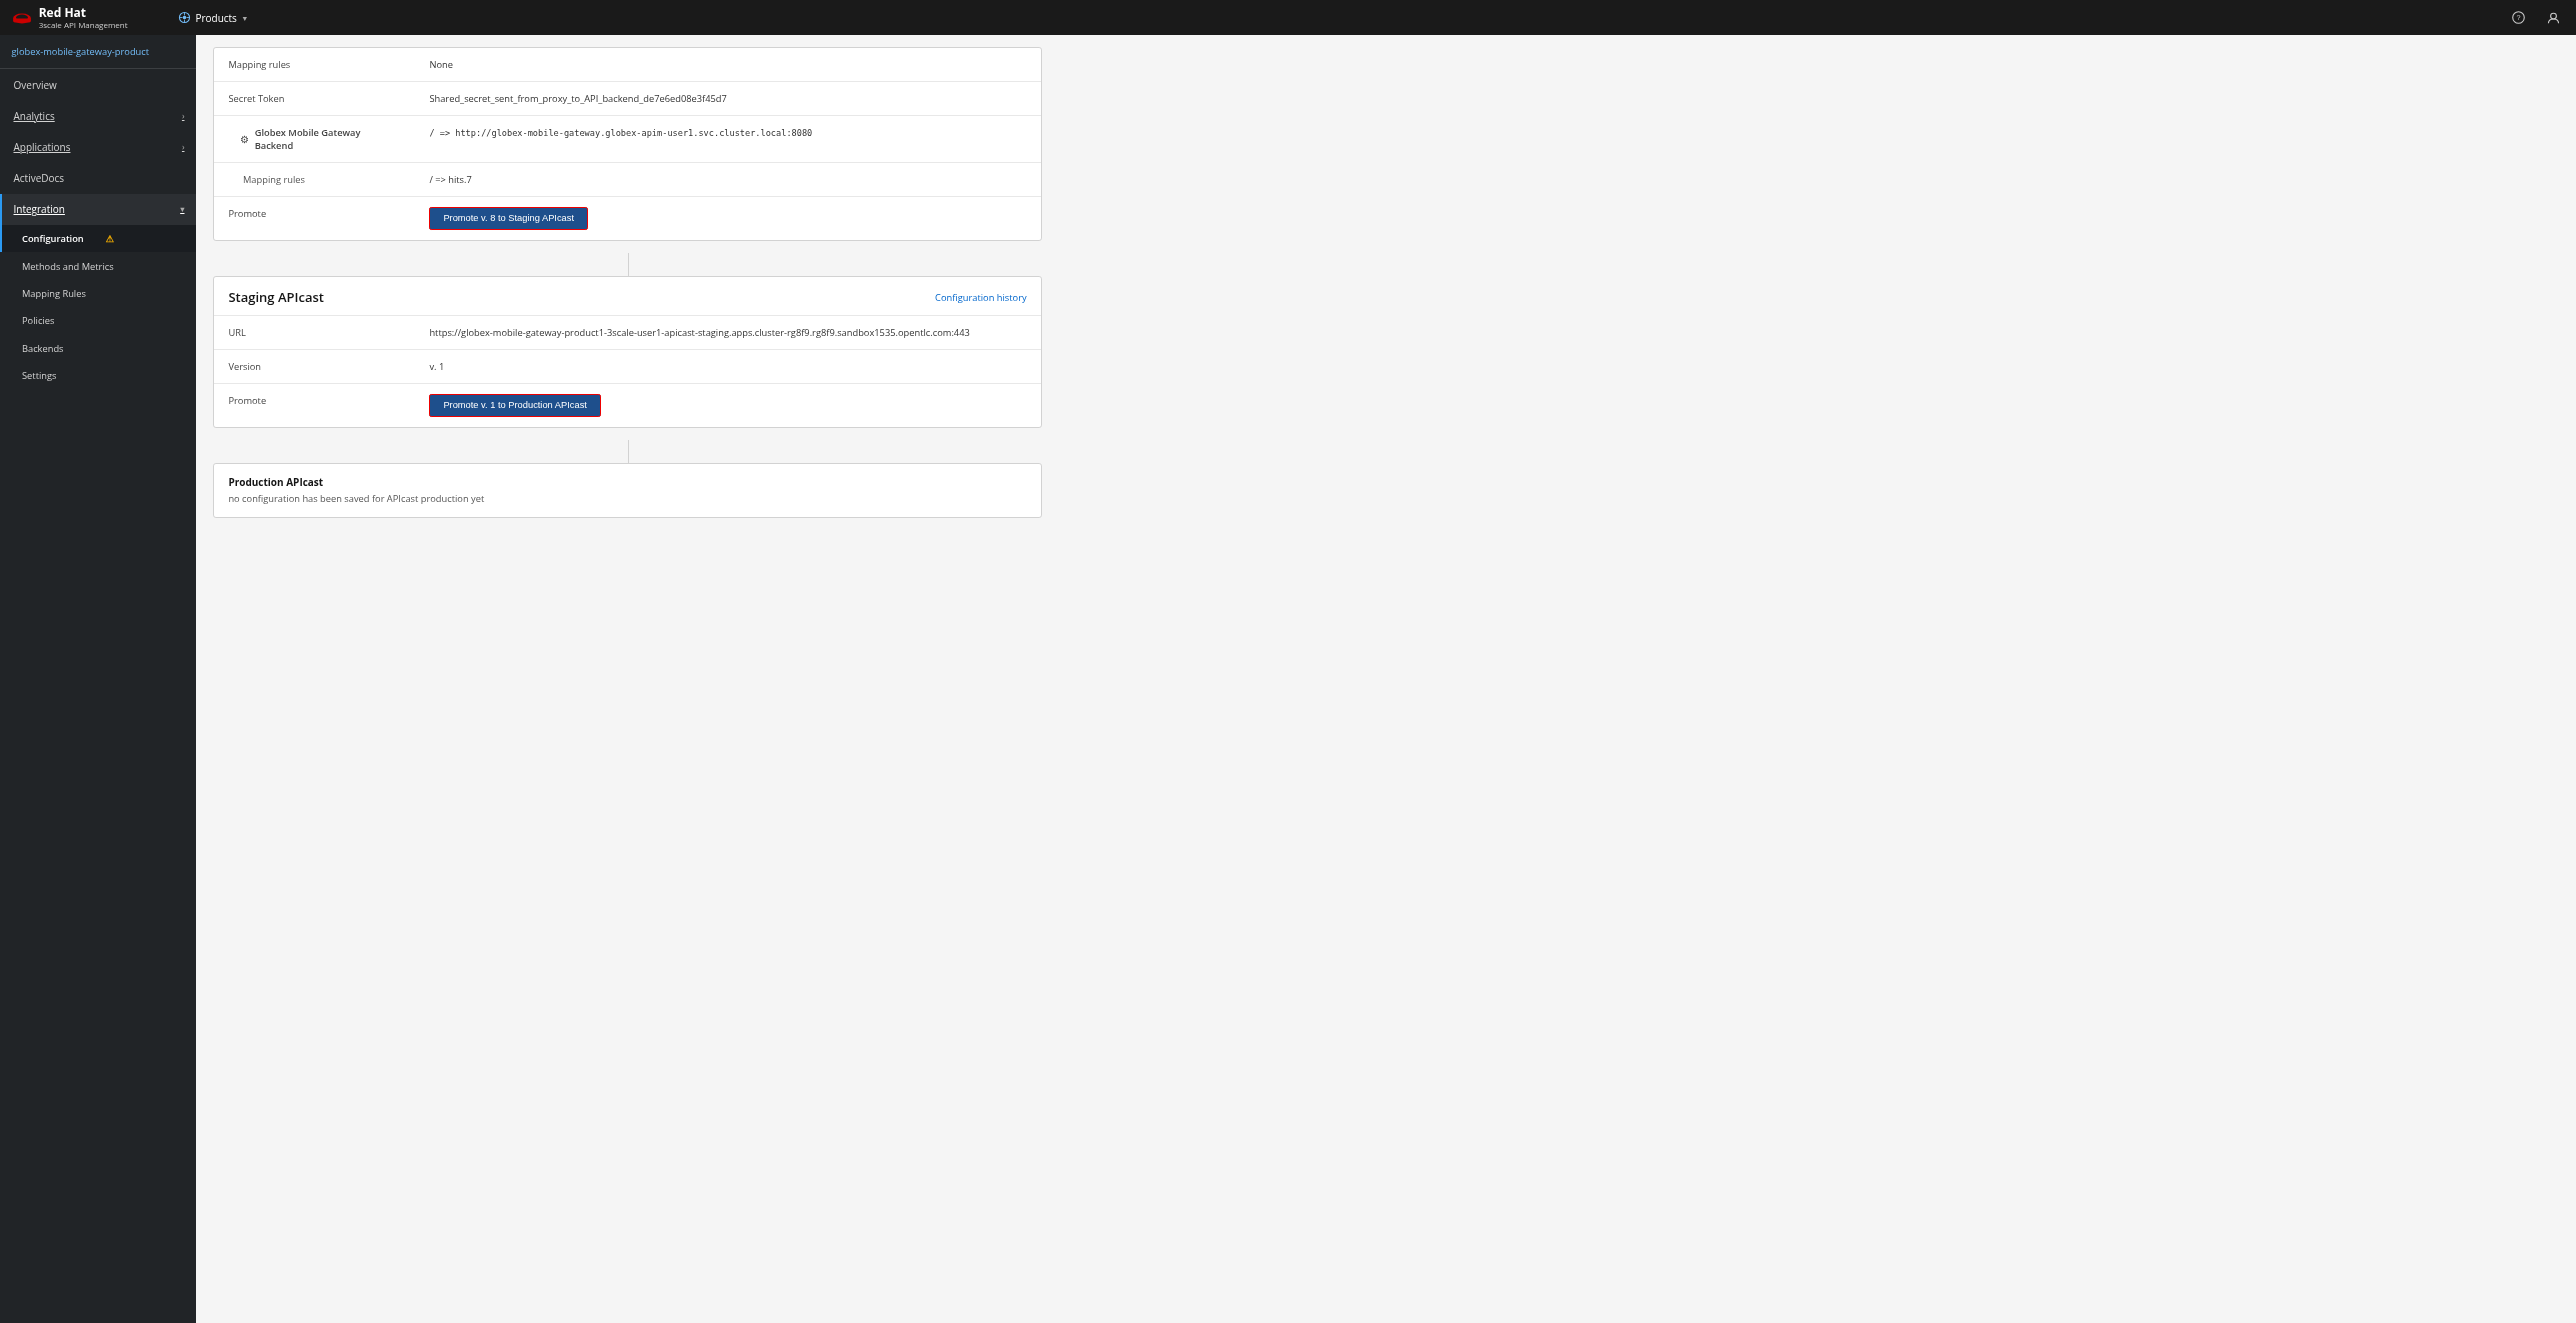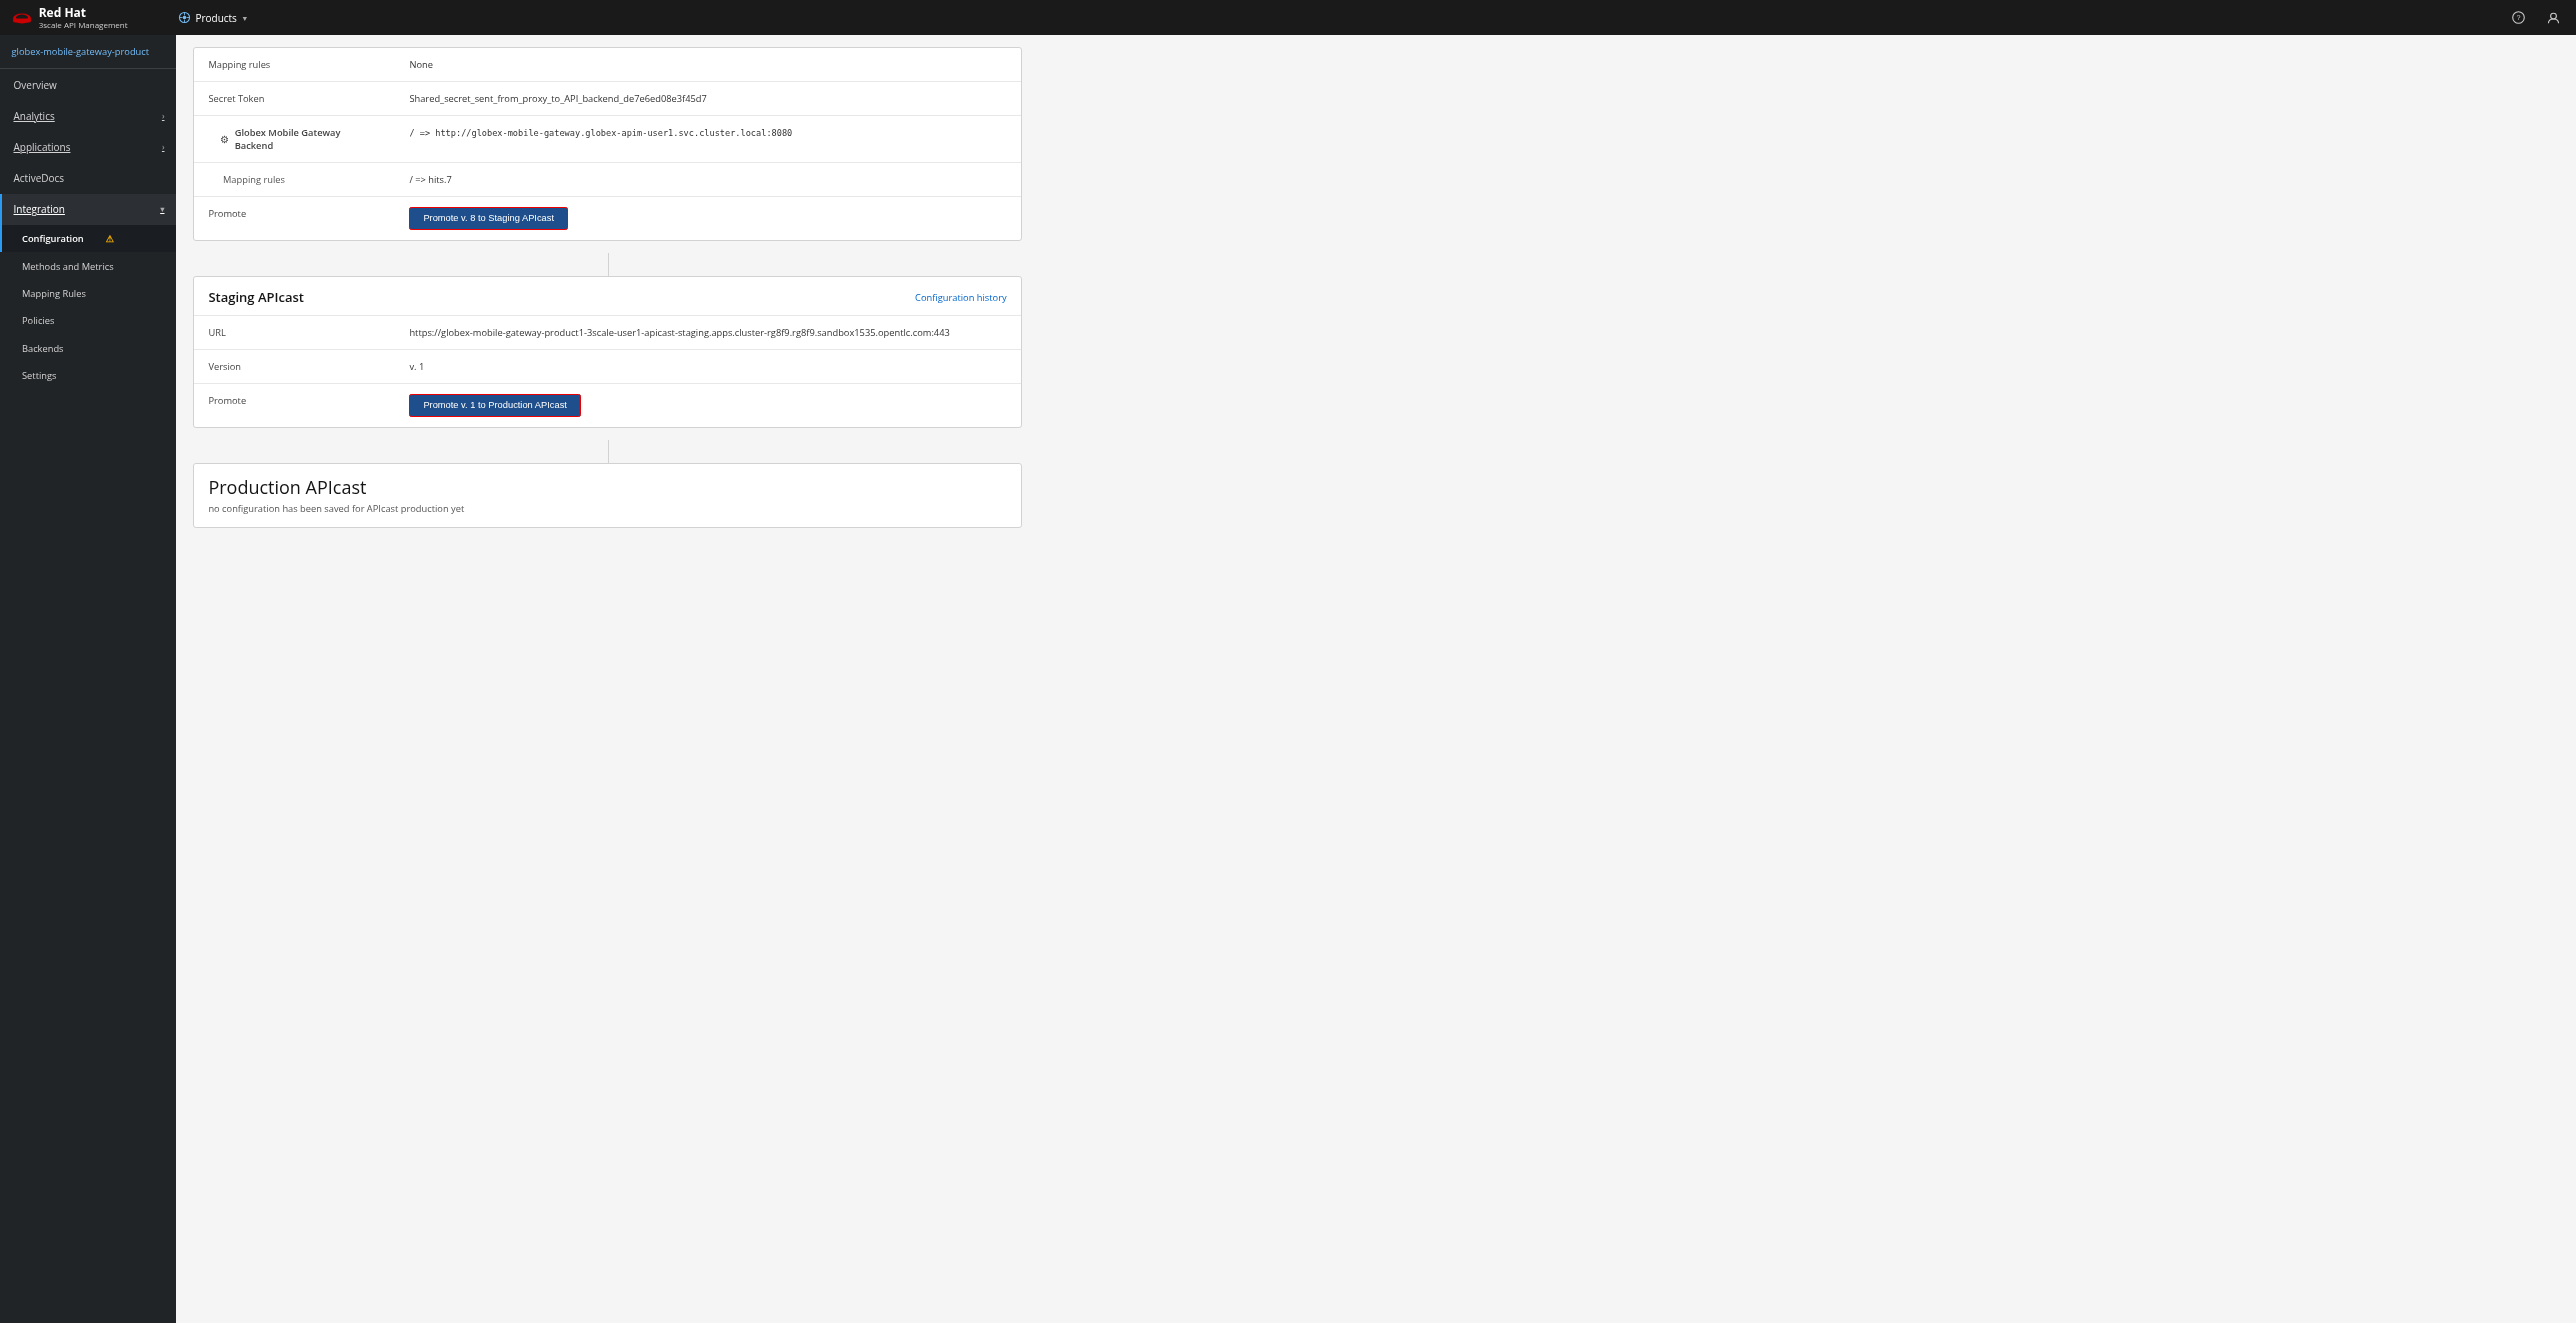--- a/index.html
+++ b/index.html
@@ -74,21 +74,21 @@
 
     
     .layout {
       display: flex;
       flex: 1;
       overflow: hidden;
     }
 
     
     .sidebar {
-      width: 176px;
+      width: 196px;
       background: #212427;
       color: #fff;
       display: flex;
       flex-direction: column;
       flex-shrink: 0;
       overflow-y: auto;
     }
     .sidebar-product-name {
       padding: 10px 11.5px;
       font-size: 9.3px;
@@ -271,22 +271,22 @@
       width: 1.4px;
       background: #d2d2d2;
     }
 
     
     .production-section {
       padding: 11.5px 14.4px;
     }
 
     .production-title {
-      font-size: 18px;
-      font-weight: 400;
+      font-size: 10px;
+      font-weight: 700;
       color: #151515;
       margin-bottom: 2.9px;
     }
 
     .production-subtitle {
       font-size: 9.3px;
       color: #555;
     }
 
     

